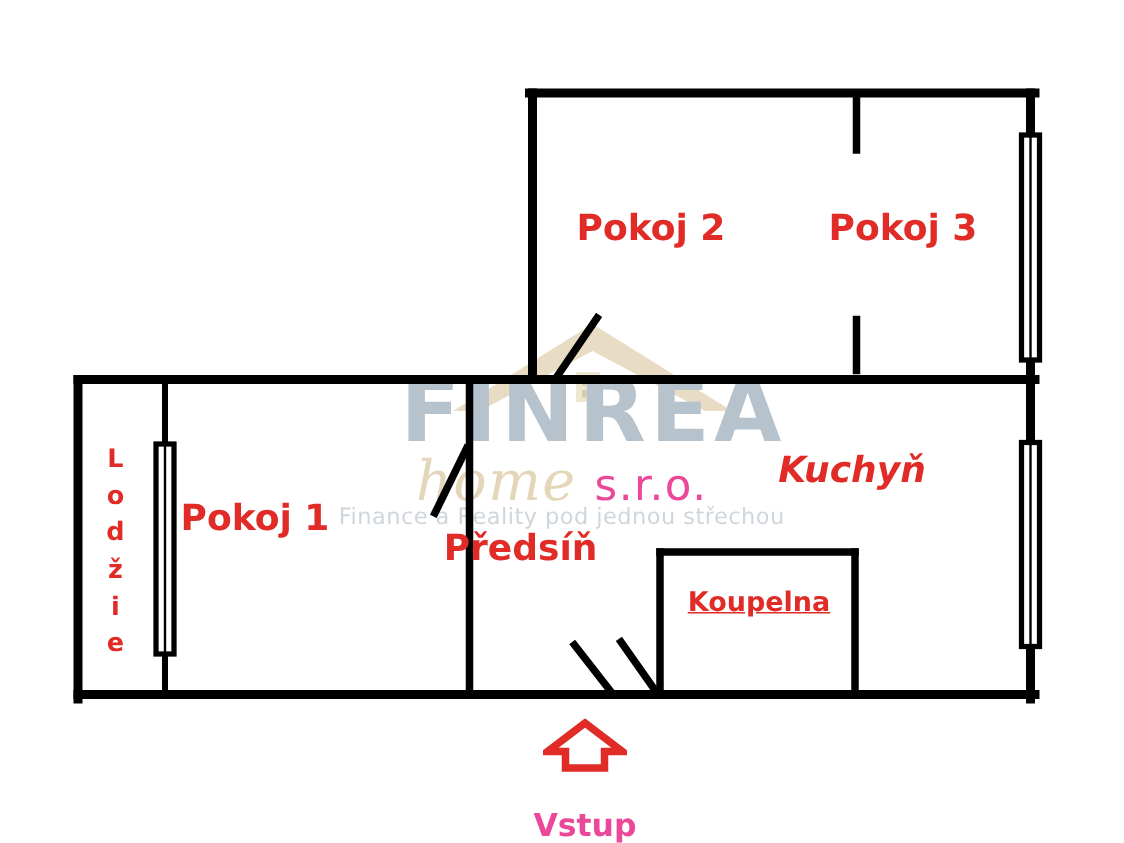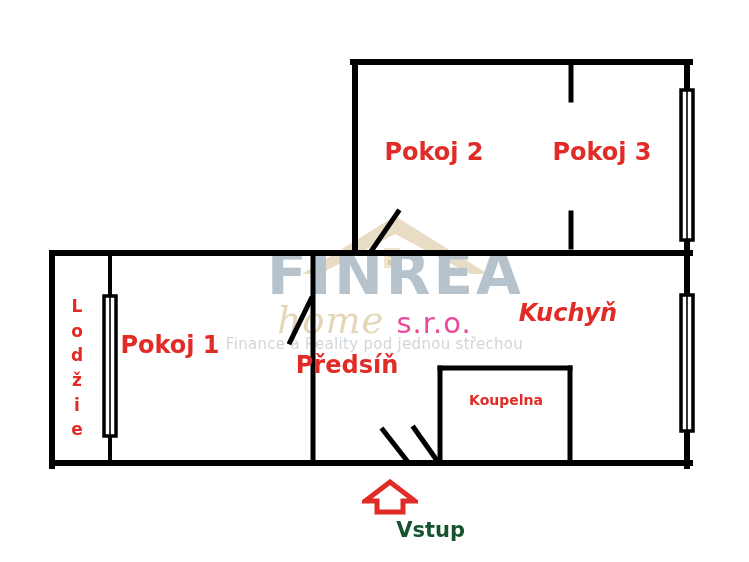--- a/index.html
+++ b/index.html
@@ -107,47 +107,48 @@
     line-height: 1.15;
     text-align: center;
   }
   .label-pokoj2 { left: 364px; top: 139px; width: 140px; }
   .label-pokoj3 { left: 532px; top: 139px; width: 140px; }
   .label-kuchyn { left: 498px; top: 300px; width: 140px; font-style: italic; }
   .label-pokoj1 { left: 100px; top: 332px; width: 140px; }
   .label-predsin { left: 267px; top: 352px; width: 160px; }
   .label-koupelna {
     left: 443px; top: 392px; width: 126px;
-    font-size: 14px;
+    font-size: 18px;
+    text-decoration: underline;
   }
 
   .label-lodzie {
     position: absolute;
     left: 64px;
     top: 294px;
     width: 26px;
     color: #e02b26;
     font-family: "DejaVu Sans", sans-serif;
     font-weight: bold;
     font-size: 17px;
     text-align: center;
     line-height: 1.45;
   }
   .label-lodzie span { display: block; }
 
   .label-vstup {
     position: absolute;
     left: 315px;
-    top: 518px;
+    top: 538px;
     width: 150px;
-    color: #14532d;
+    color: #ec4899;
     font-family: "DejaVu Sans", sans-serif;
     font-weight: bold;
     font-size: 21px;
-    text-align: right;
+    text-align: center;
   }
   .entry-arrow {
     position: absolute;
     left: 362px;
     top: 479px;
     width: 56px;
     height: 36px;
   }
 </style>
 </head>

